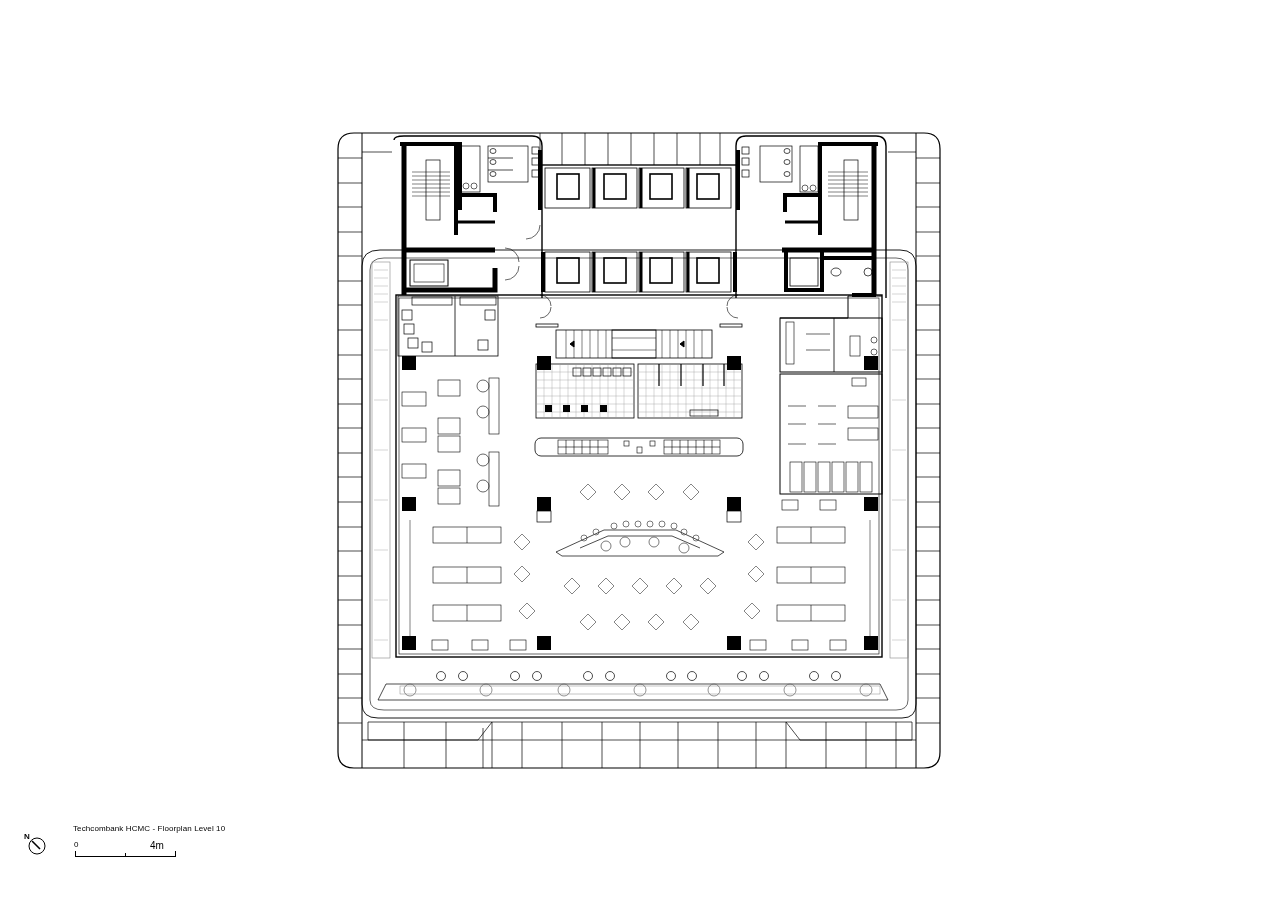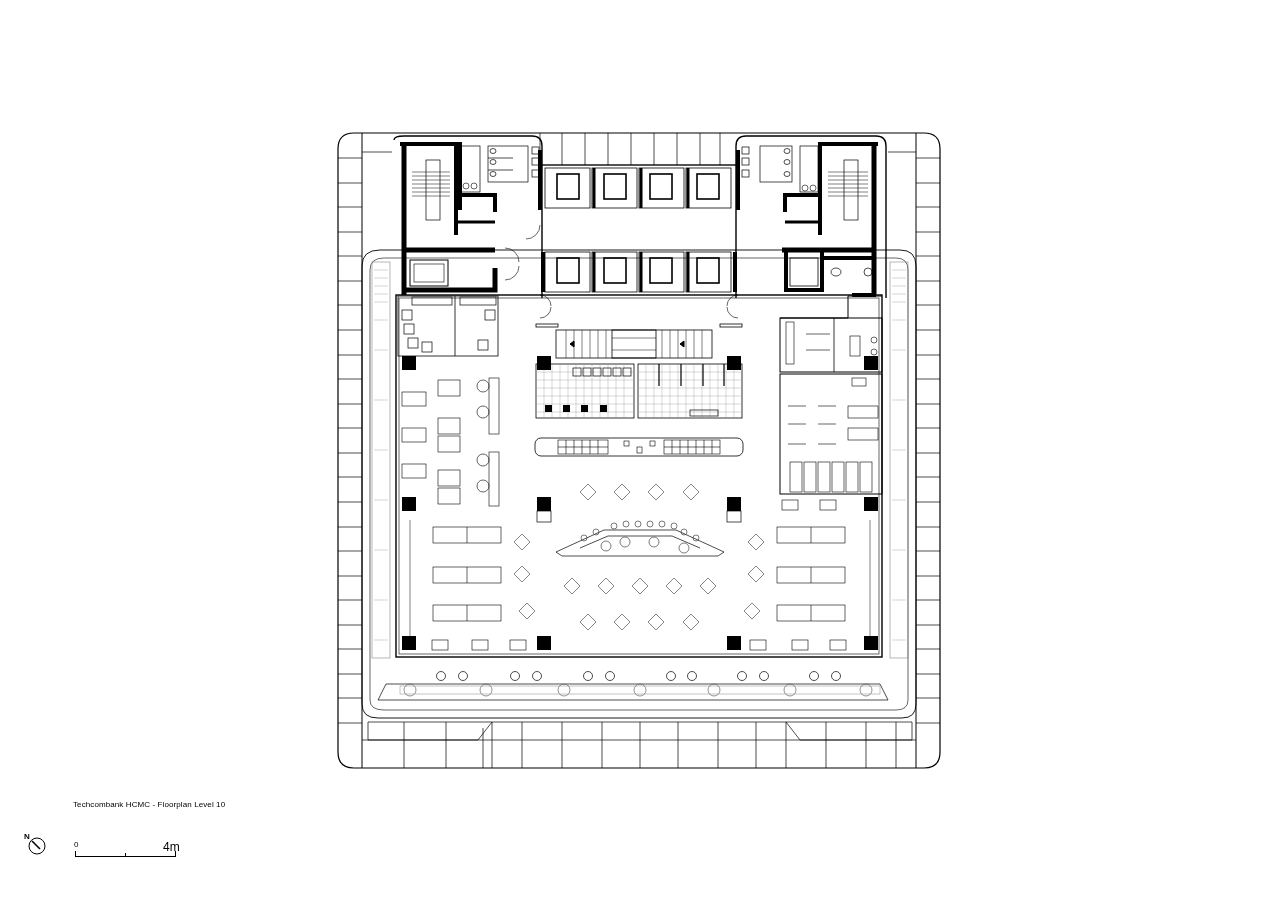--- a/index.html
+++ b/index.html
@@ -1,20 +1,20 @@
 <!DOCTYPE html>
 <html><head>
 <meta charset="utf-8">
 <style>
   html,body{margin:0;padding:0;background:#fff;}
   body{width:1280px;height:904px;position:relative;overflow:hidden;font-family:"Liberation Sans",sans-serif;color:#000;}
   #plan{position:absolute;left:0;top:0;}
-  .caption{position:absolute;left:73px;top:800px;font-size:8px;letter-spacing:0.1px;}
+  .caption{position:absolute;left:73px;top:824px;font-size:8px;letter-spacing:0.1px;}
   .scale-0{position:absolute;left:74px;top:840px;font-size:8px;}
-  .scale-4{position:absolute;left:163px;top:840px;font-size:12px;}
+  .scale-4{position:absolute;left:150px;top:840px;font-size:10px;}
   .scalebar{position:absolute;left:75px;top:851px;width:101px;height:6px;border-left:1px solid #000;border-right:1px solid #000;border-bottom:1px solid #000;box-sizing:border-box;}
   .scalebar .mid{position:absolute;left:49px;bottom:0;width:1px;height:3px;background:#000;}
   .north{position:absolute;left:24px;top:832px;width:24px;height:24px;}
   .north-label{position:absolute;left:24px;top:832px;font-size:8px;font-weight:bold;}
 </style>
 </head>
 <body>
 
 <svg id="plan" width="1280" height="904" viewBox="0 0 1280 904" xmlns="http://www.w3.org/2000/svg" fill="none" stroke="#000" stroke-width="1">
 

